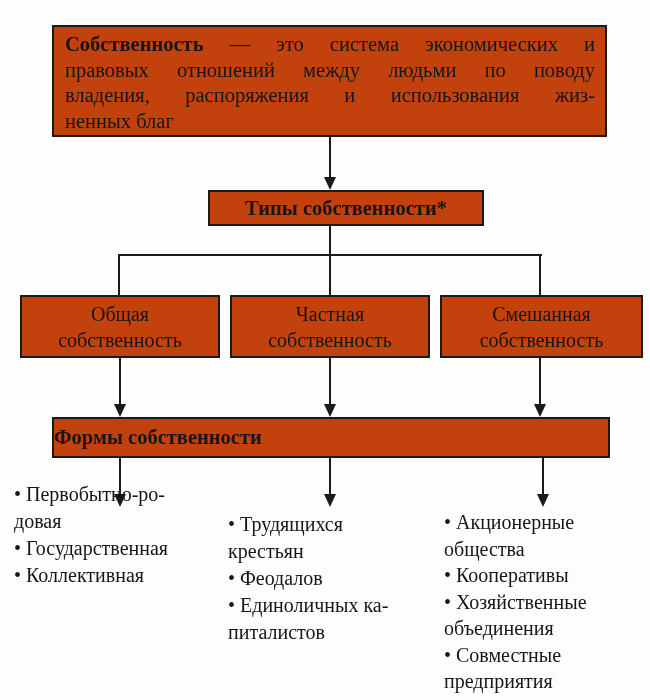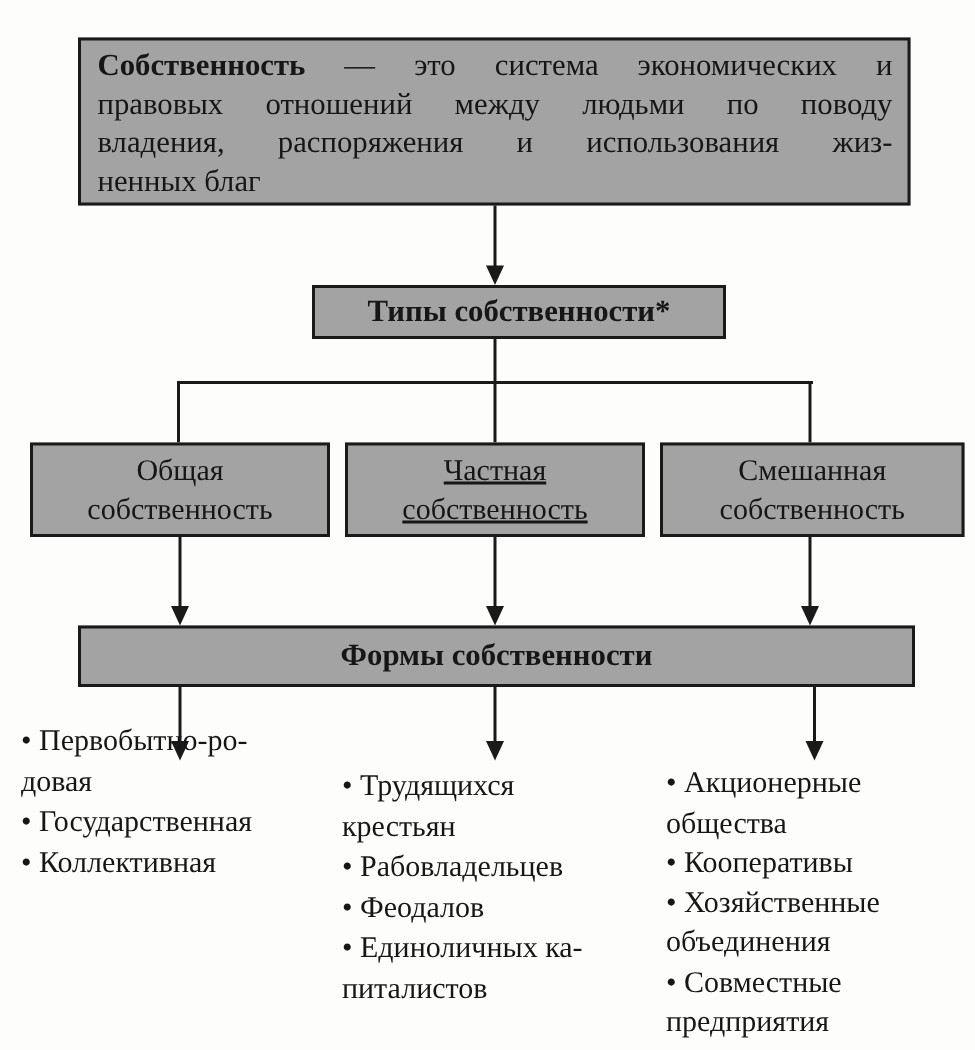--- a/index.html
+++ b/index.html
@@ -9,21 +9,21 @@
     height: 700px;
     background: #fdfdfb;
     font-family: "Liberation Serif", serif;
     color: #161616;
     overflow: hidden;
   }
   .box {
     position: absolute;
     box-sizing: border-box;
     border: 2px solid #1a1a1a;
-    background: #a3a3a3;
+    background: #c2410c;
   }
   .vline { position: absolute; width: 2px; background: #1a1a1a; }
   .hline { position: absolute; height: 2px; background: #1a1a1a; }
   .ah {
     position: absolute; width: 0; height: 0;
     border-left: 6px solid transparent;
     border-right: 6px solid transparent;
     border-top: 13px solid #1a1a1a;
   }
 
@@ -46,28 +46,28 @@
   }
 
   
   .type-box {
     top: 295px; height: 63px;
     font-size: 20px; line-height: 26px;
     text-align: center; padding-top: 4px;
     white-space: nowrap;
   }
   #type-box-0 { left: 20px;  width: 200px; }
-  #type-box-1 { left: 230px; width: 200px; text-decoration: underline; }
+  #type-box-1 { left: 230px; width: 200px; }
   #type-box-2 { left: 440px; width: 203px; }
 
   
   #forms-box {
     left: 52px; top: 417px; width: 558px; height: 41px;
     font-weight: bold; font-size: 20.5px;
-    text-align: center; line-height: 36px;
+    text-align: left; line-height: 36px;
     white-space: nowrap;
   }
 
   
   .list-col {
     position: absolute;
     font-size: 20px; line-height: 27px;
     white-space: nowrap;
   }
   #list-col-0 { left: 14px;  top: 481px; }
@@ -128,21 +128,20 @@
 
   <div id="list-col-0" class="list-col">
       <div>• Первобытно-ро-</div>
       <div>довая</div>
       <div>• Государственная</div>
       <div>• Коллективная</div>
     </div>
   <div id="list-col-1" class="list-col">
       <div>• Трудящихся</div>
       <div>крестьян</div>
-      <div>• Рабовладельцев</div>
       <div>• Феодалов</div>
       <div>• Единоличных ка-</div>
       <div>питалистов</div>
     </div>
   <div id="list-col-2" class="list-col">
       <div>• Акционерные</div>
       <div>общества</div>
       <div>• Кооперативы</div>
       <div>• Хозяйственные</div>
       <div>объединения</div>

